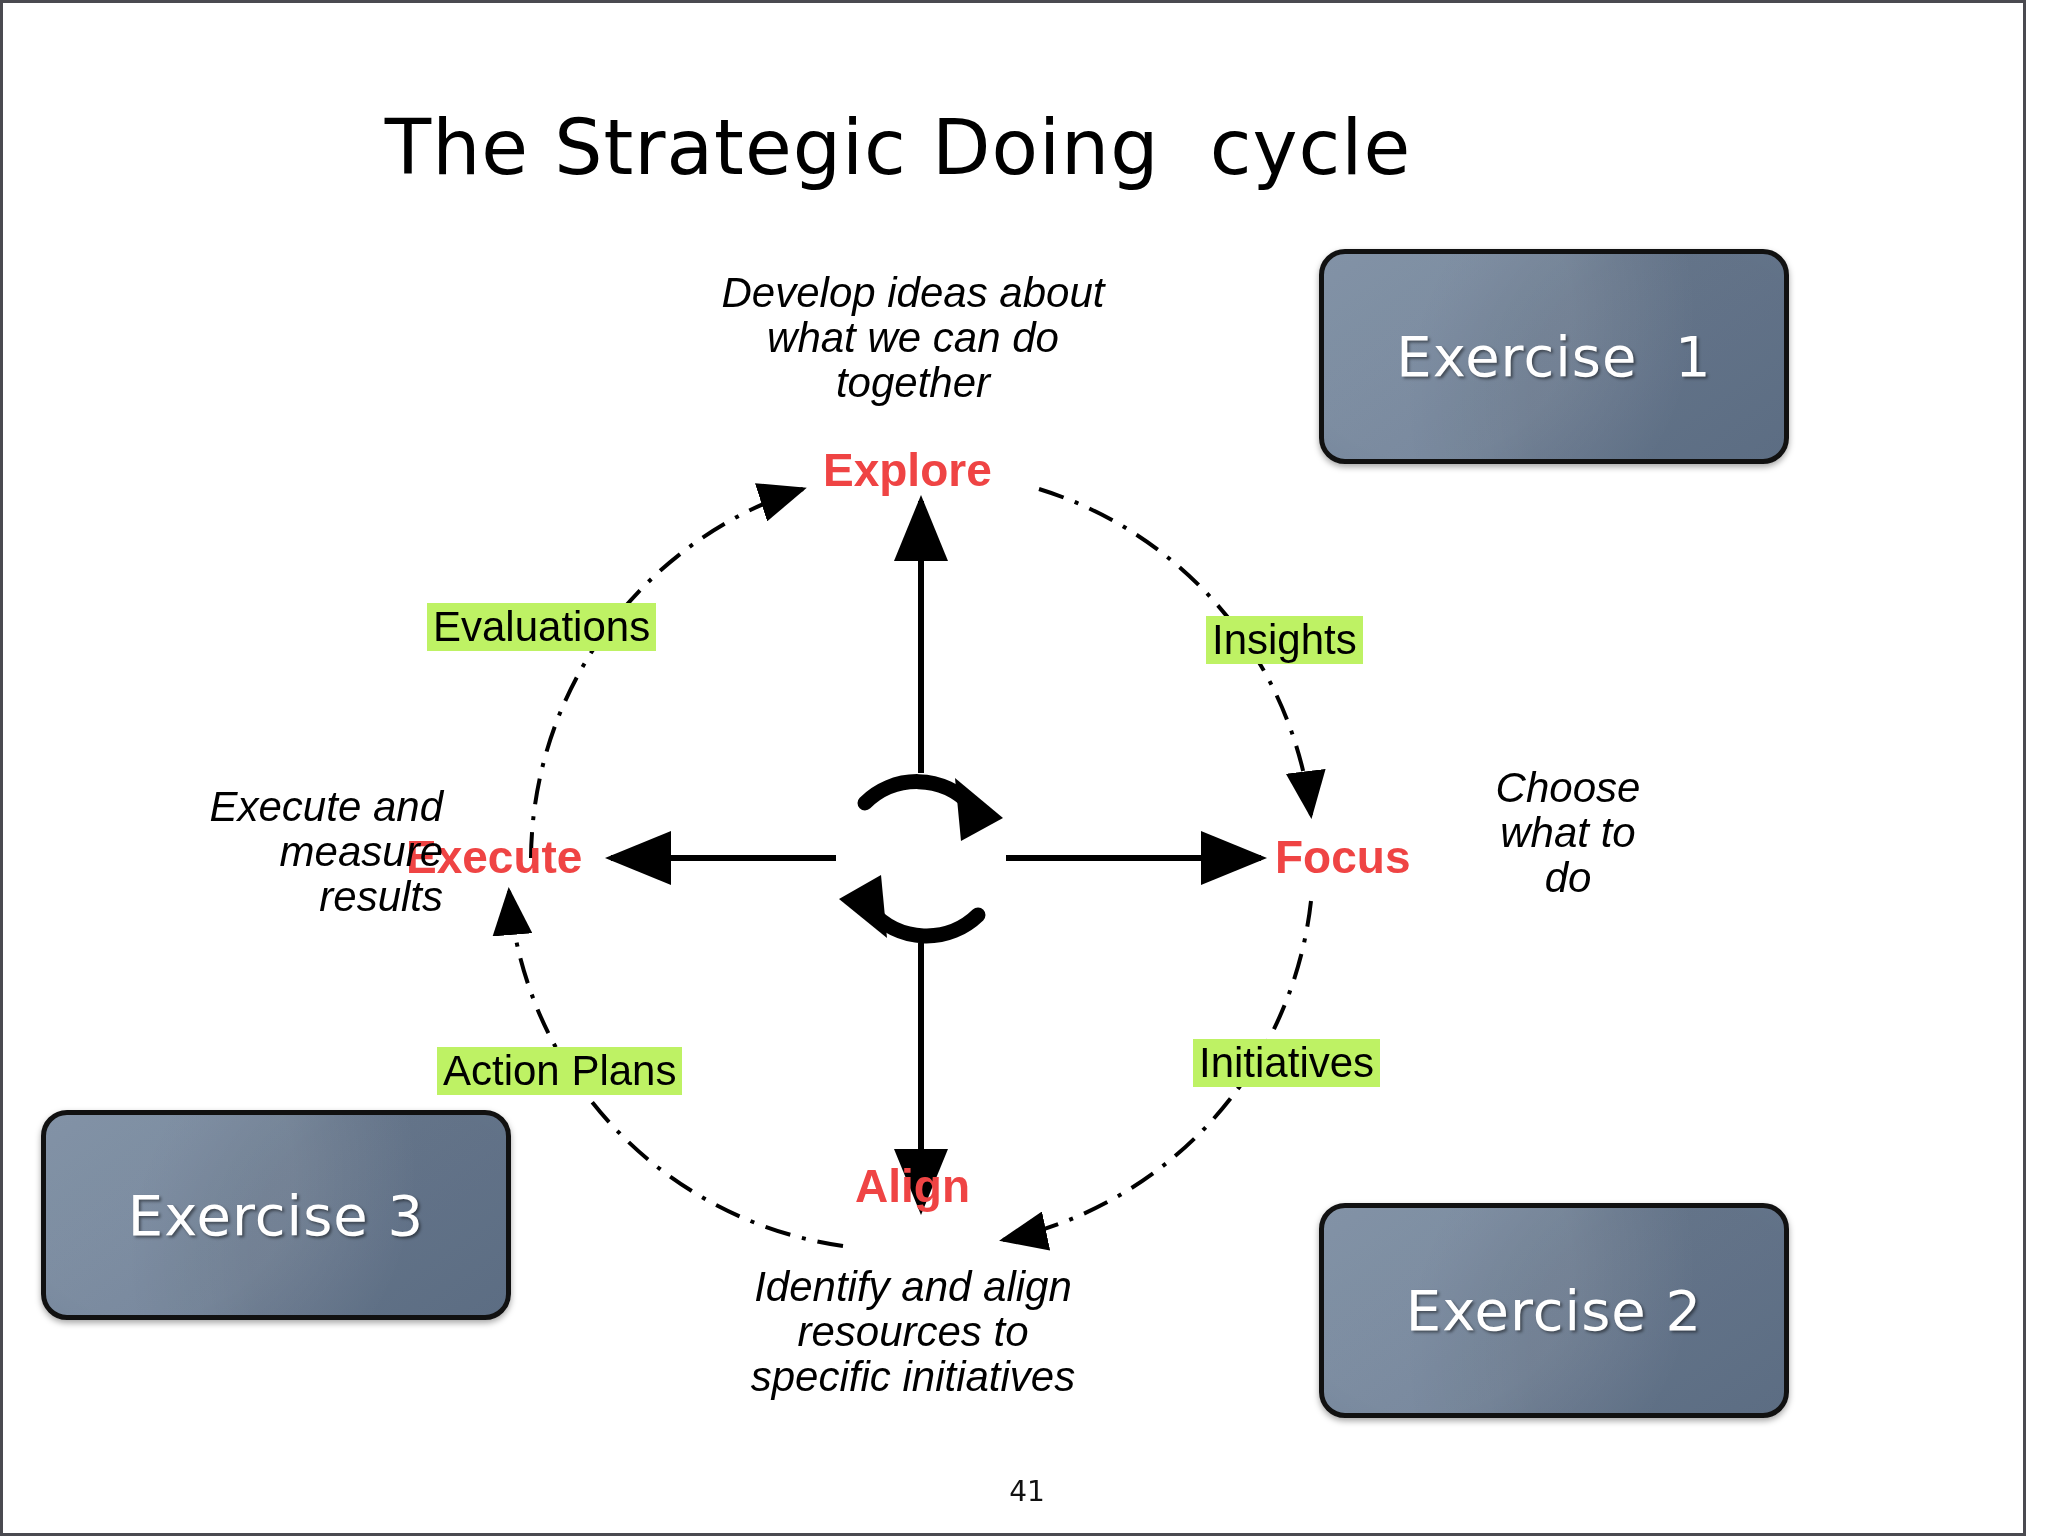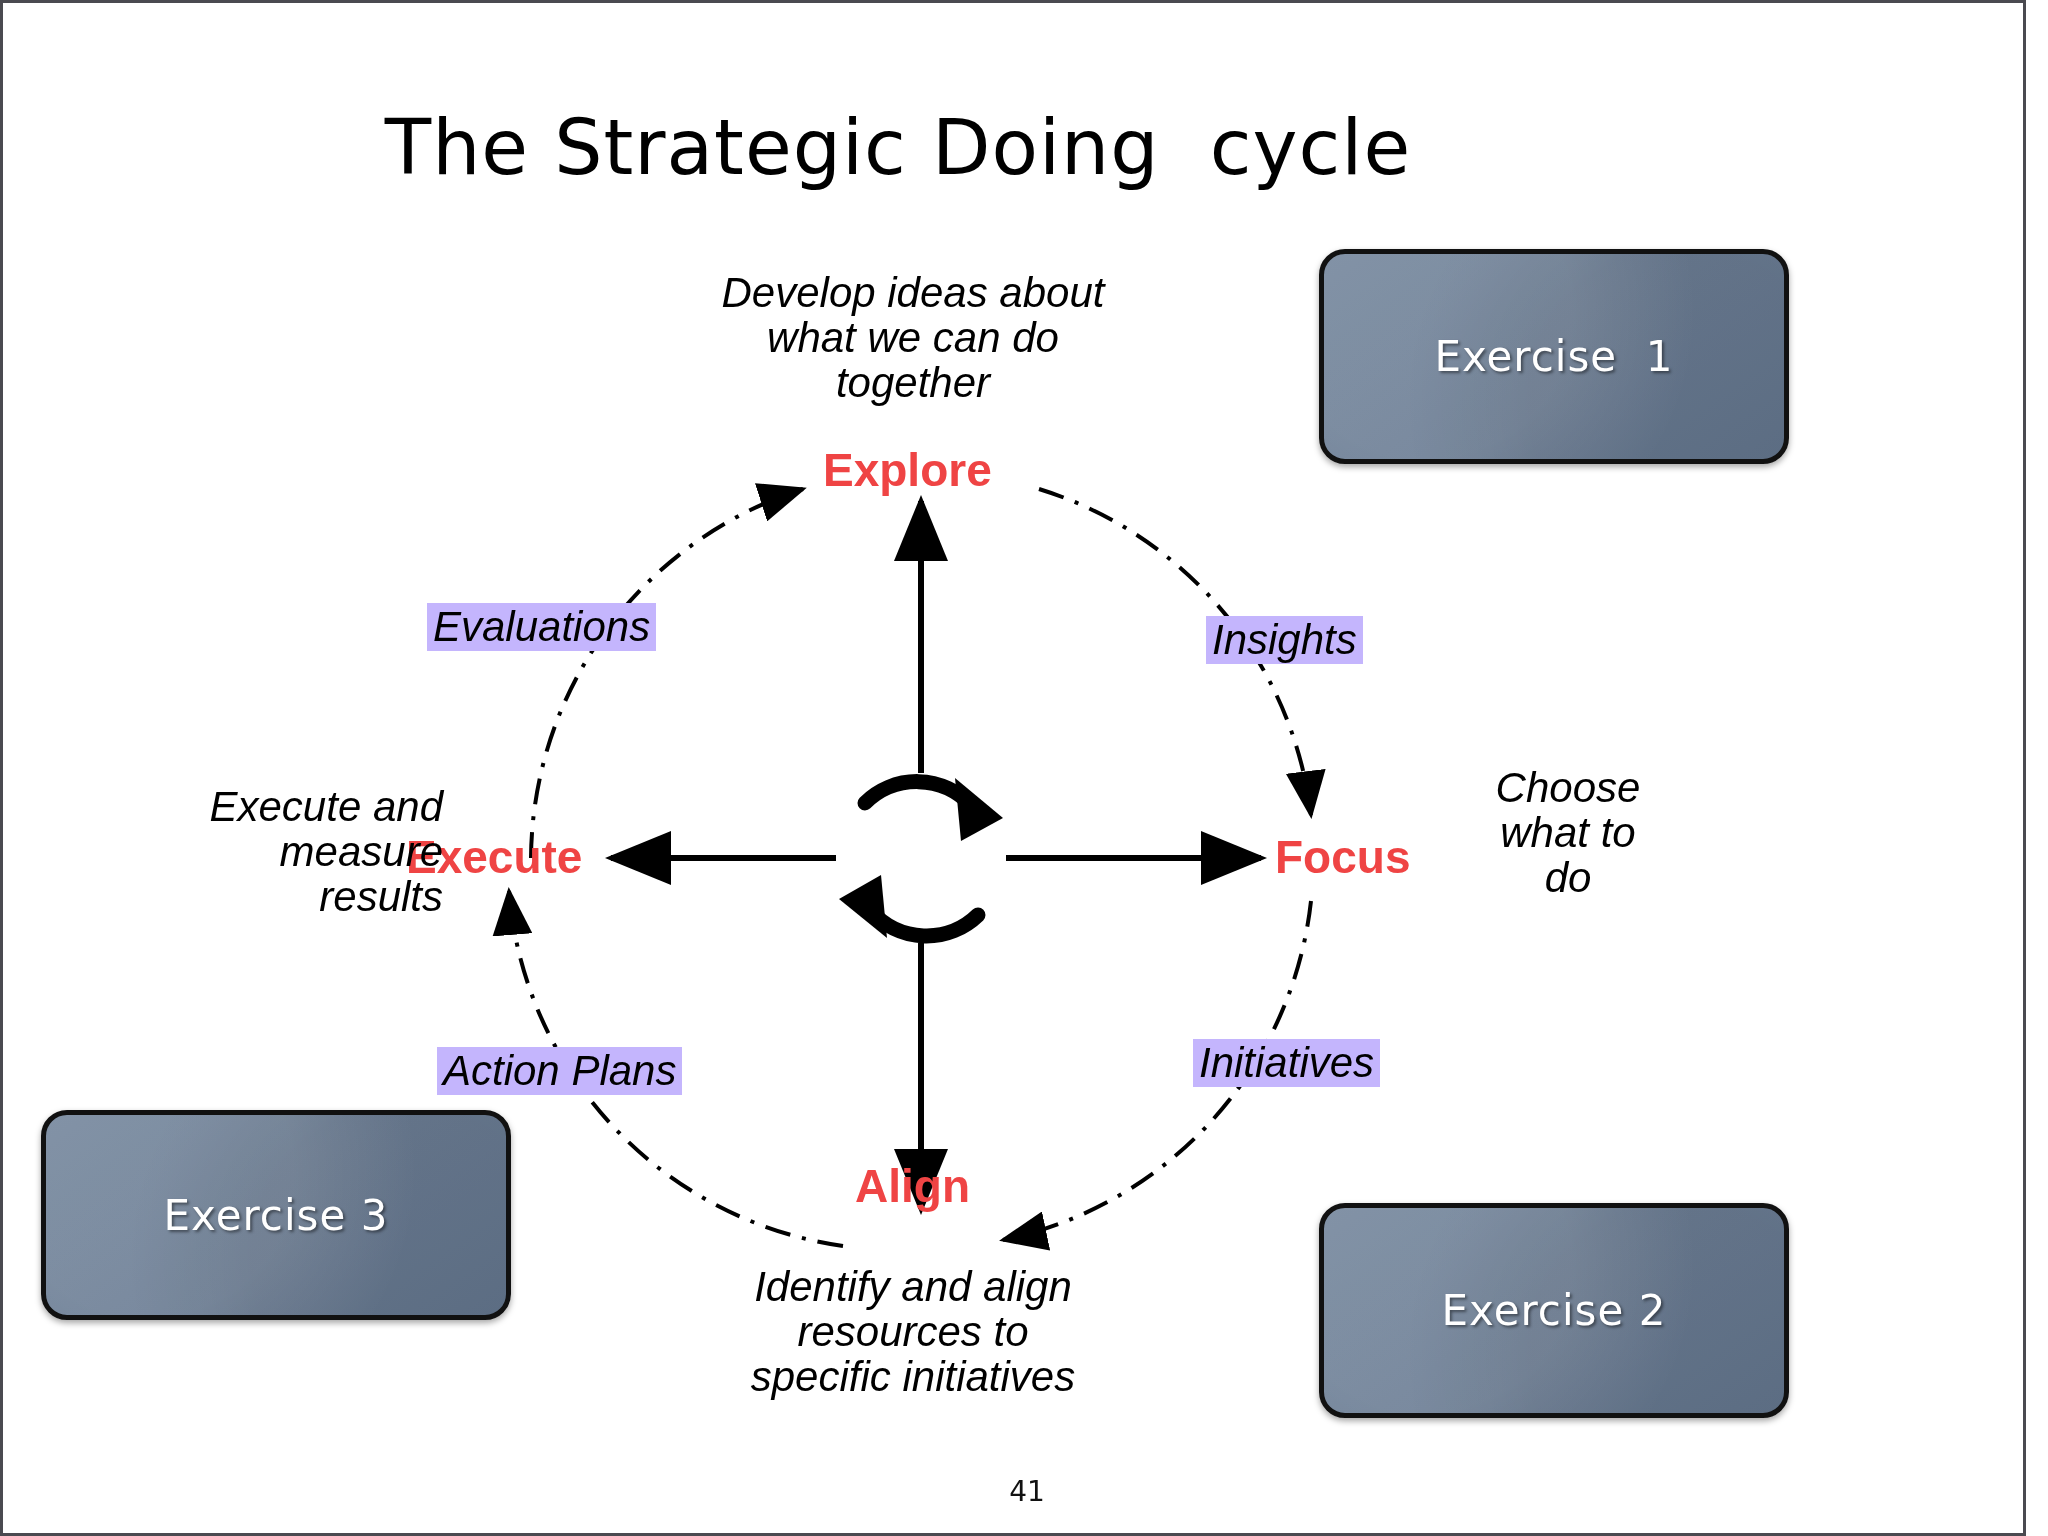--- a/index.html
+++ b/index.html
@@ -78,25 +78,24 @@
     left: 650px; top: 1262px; width: 520px; text-align: center;
   }
   #desc-execute {
     left: 140px; top: 782px; width: 300px; text-align: right;
   }
 
   
   .arc-label {
     position: absolute;
     font-family: "Liberation Sans", sans-serif;
-    font-style: italic;
     font-size: 42px;
     color: #000;
     white-space: nowrap;
-    background: #c4b5fd;
+    background: #bef264;
     padding: 0 6px;
   }
   #arc-evaluations { left: 424px;  top: 600px; }
   #arc-insights    { left: 1203px; top: 613px; }
   #arc-actionplans { left: 434px;  top: 1044px; }
   #arc-initiatives { left: 1190px; top: 1036px; }
 
   
   .exercise-box {
     position: absolute;
@@ -107,21 +106,21 @@
       radial-gradient(circle at 78% 72%, rgba(0,0,0,0.08) 0 40%, rgba(0,0,0,0.00) 72%),
       linear-gradient(145deg, #74869c 0%, #6c7e95 45%, #64768e 100%);
     box-shadow: 0 3px 6px rgba(0,0,0,0.35);
     display: flex;
     align-items: center;
     justify-content: center;
   }
   .exercise-label {
     font-family: "DejaVu Sans", sans-serif;
     font-weight: 400;
-    font-size: 42px;
+    font-size: 56px;
     color: #ffffff;
     letter-spacing: 1px;
     text-shadow: 2px 2px 3px rgba(0,0,0,0.45);
     white-space: pre;
   }
   #ex1 { left: 1316px; top: 246px;  width: 460px; height: 205px; }
   #ex2 { left: 1316px; top: 1200px; width: 460px; height: 205px; }
   #ex3 { left: 38px;   top: 1107px; width: 460px; height: 200px; }
 
   

